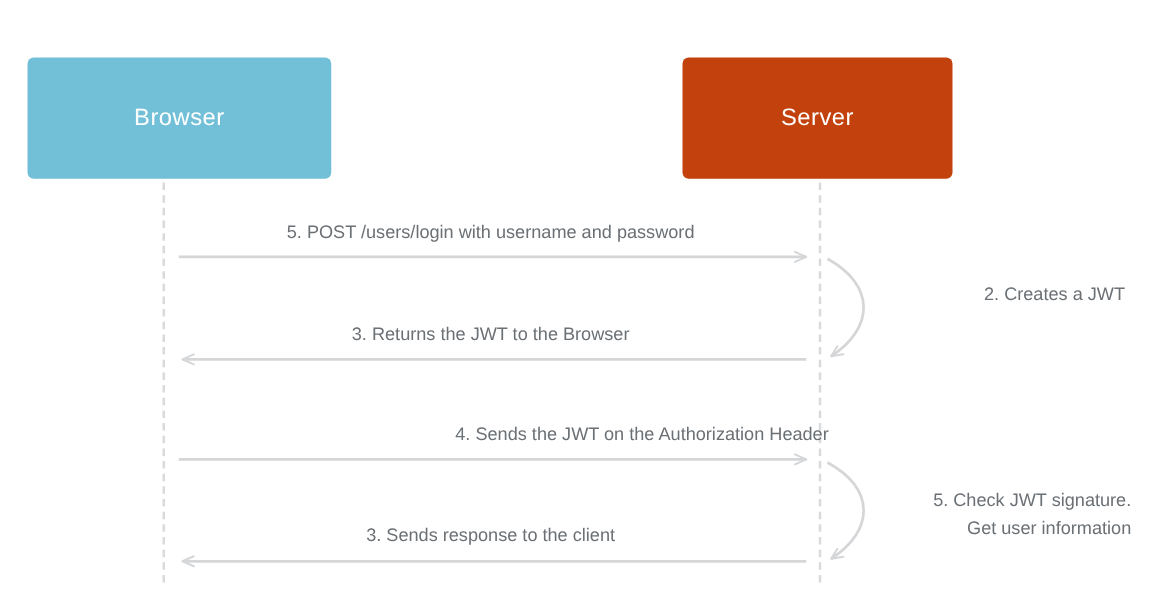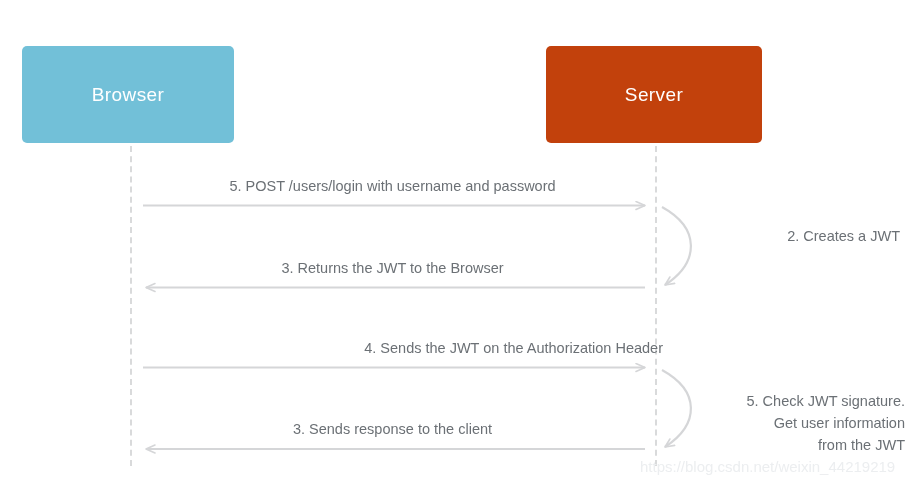--- a/index.html
+++ b/index.html
@@ -28,21 +28,21 @@
   .actor-label {
     color: #ffffff;
     font-size: 19px;
     font-weight: 400;
     letter-spacing: 0.4px;
     font-family: "Liberation Sans", sans-serif;
   }
   #actor-browser {
     left: 22px;
     top: 46px;
-    width: 212px;
+    width: 243px;
     height: 97px;
     text-align: right;
   }
   #actor-server {
     left: 546px;
     top: 46px;
     width: 216px;
     height: 97px;
   }
   .lifeline {
@@ -148,18 +148,16 @@
 
   <div class="msg-label" id="msg-6-label">3. Sends response to the client</div>
 
   <div class="note-label" id="note-2-label">
     <div>2. Creates a JWT</div>
   </div>
 
   <div class="note-label" id="note-5-label">
     <div>5. Check JWT signature.</div>
     <div>Get user information</div>
-    <div>from the JWT</div>
   </div>
 
-  <div id="watermark">https://blog.csdn.net/weixin_44219219</div>
 
 </div>
 
 </body></html>

